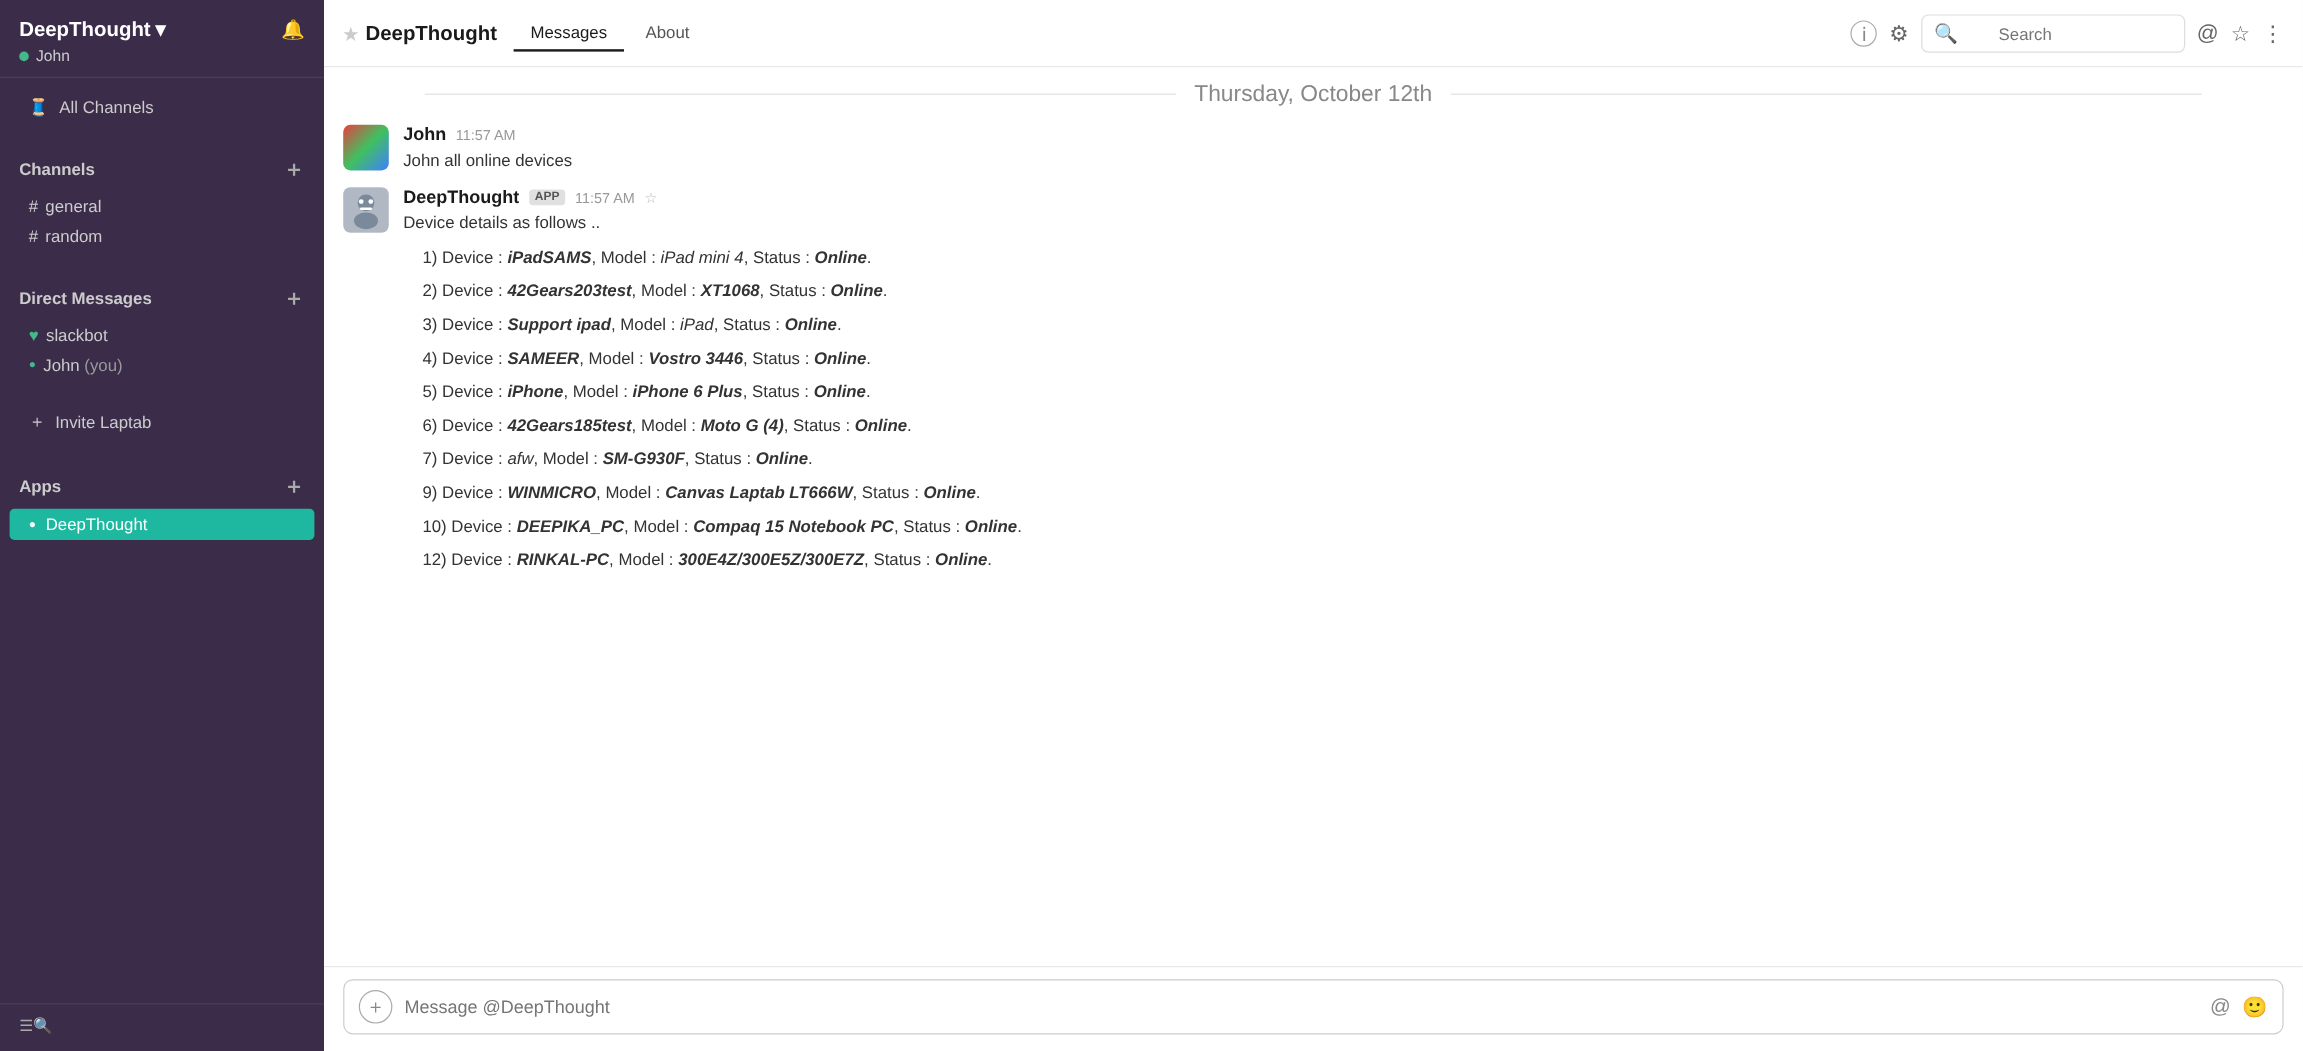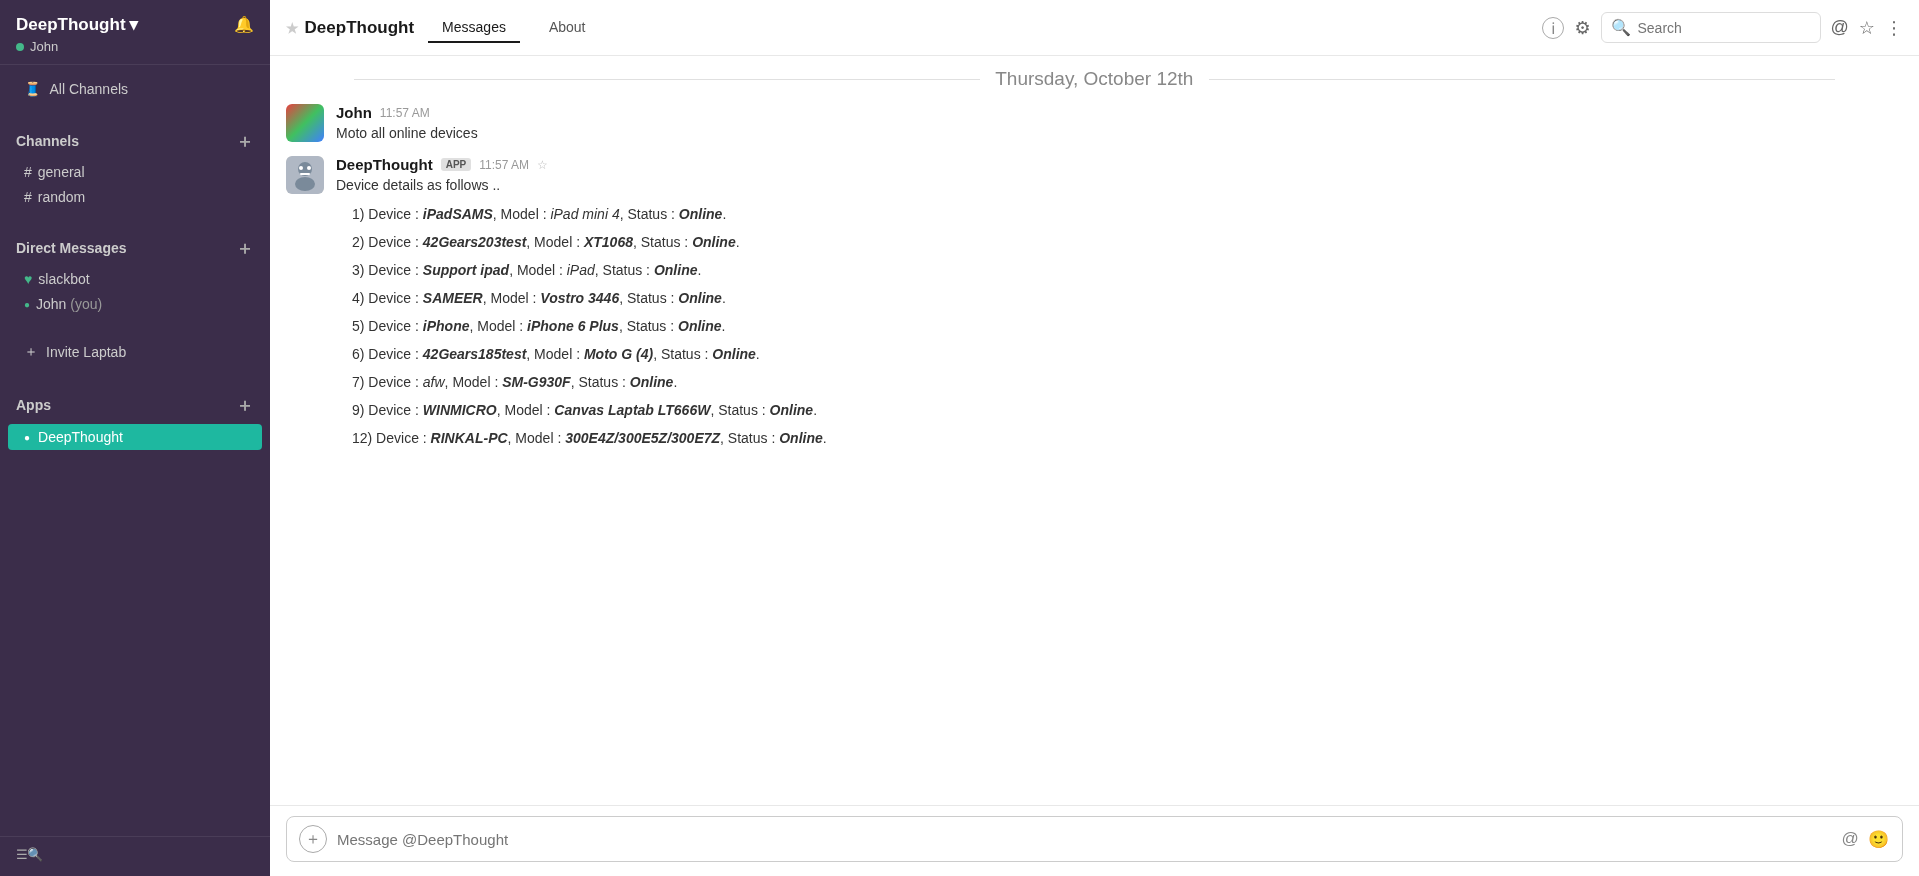--- a/index.html
+++ b/index.html
@@ -114,21 +114,21 @@
     #channel-header-title {
       font-size: 17px;
       font-weight: 700;
       color: #1a1a1a;
       display: flex;
       align-items: center;
       gap: 6px;
     }
     #topbar-tabs {
       display: flex;
-      gap: 15px;
+      gap: 4px;
       margin-left: 4px;
     }
     .topbar-tab {
       padding: 6px 14px;
       font-size: 14px;
       color: #555;
       cursor: pointer;
       border-bottom: 2px solid transparent;
     }
     .topbar-tab.active {
@@ -152,20 +152,21 @@
       width: 220px;
       background: #fff;
     }
     #search-box input {
       border: none;
       outline: none;
       font-size: 14px;
       color: #555;
       width: 100%;
       background: transparent;
+      margin-left: 28px;
     }
     .topbar-icon {
       color: #666;
       font-size: 18px;
       cursor: pointer;
       display: flex;
       align-items: center;
     }
 
     
@@ -373,21 +374,21 @@
       <span>Thursday, October 12th</span>
     </div>
 
     <div class="message-row">
       <div class="avatar avatar-john"></div>
       <div class="message-content">
         <div class="message-header">
           <span class="msg-author">John</span>
           <span class="msg-time">11:57 AM</span>
         </div>
-        <div class="msg-text">Moto all online devices</div>
+        <div class="msg-text">John all online devices</div>
       </div>
     </div>
 
     <div class="message-row">
       <div class="avatar avatar-bot">
         <svg width="38" height="38" viewBox="0 0 38 38" xmlns="http://www.w3.org/2000/svg">
           <rect width="38" height="38" fill="#b0b8c4" rx="6"></rect>
           <circle cx="19" cy="13" r="7" fill="#7a8a9a"></circle>
           <ellipse cx="19" cy="28" rx="10" ry="7" fill="#7a8a9a"></ellipse>
           <circle cx="15" cy="12" r="2" fill="#fff"></circle>
@@ -405,20 +406,21 @@
         <div class="msg-text">Device details as follows ..</div>
         <div class="msg-device-list">
           <p>1) Device : <b><i>iPadSAMS</i></b>, Model : <i>iPad mini 4</i>, Status : <b><i>Online</i></b>.</p>
           <p>2) Device : <b><i>42Gears203test</i></b>, Model : <b><i>XT1068</i></b>, Status : <b><i>Online</i></b>.</p>
           <p>3) Device : <b><i>Support ipad</i></b>, Model : <i>iPad</i>, Status : <b><i>Online</i></b>.</p>
           <p>4) Device : <b><i>SAMEER</i></b>, Model : <b><i>Vostro 3446</i></b>, Status : <b><i>Online</i></b>.</p>
           <p>5) Device : <b><i>iPhone</i></b>, Model : <b><i>iPhone 6 Plus</i></b>, Status : <b><i>Online</i></b>.</p>
           <p>6) Device : <b><i>42Gears185test</i></b>, Model : <b><i>Moto G (4)</i></b>, Status : <b><i>Online</i></b>.</p>
           <p>7) Device : <i>afw</i>, Model : <b><i>SM-G930F</i></b>, Status : <b><i>Online</i></b>.</p>
           <p>9) Device : <b><i>WINMICRO</i></b>, Model : <b><i>Canvas Laptab LT666W</i></b>, Status : <b><i>Online</i></b>.</p>
+          <p>10) Device : <b><i>DEEPIKA_PC</i></b>, Model : <b><i>Compaq 15 Notebook PC</i></b>, Status : <b><i>Online</i></b>.</p>
           <p>12) Device : <b><i>RINKAL-PC</i></b>, Model : <b><i>300E4Z/300E5Z/300E7Z</i></b>, Status : <b><i>Online</i></b>.</p>
         </div>
       </div>
 
     </div>
   </div>
 
   <div id="message-input-area">
     <div id="message-input-box">
       <div class="input-add-btn">＋</div>

